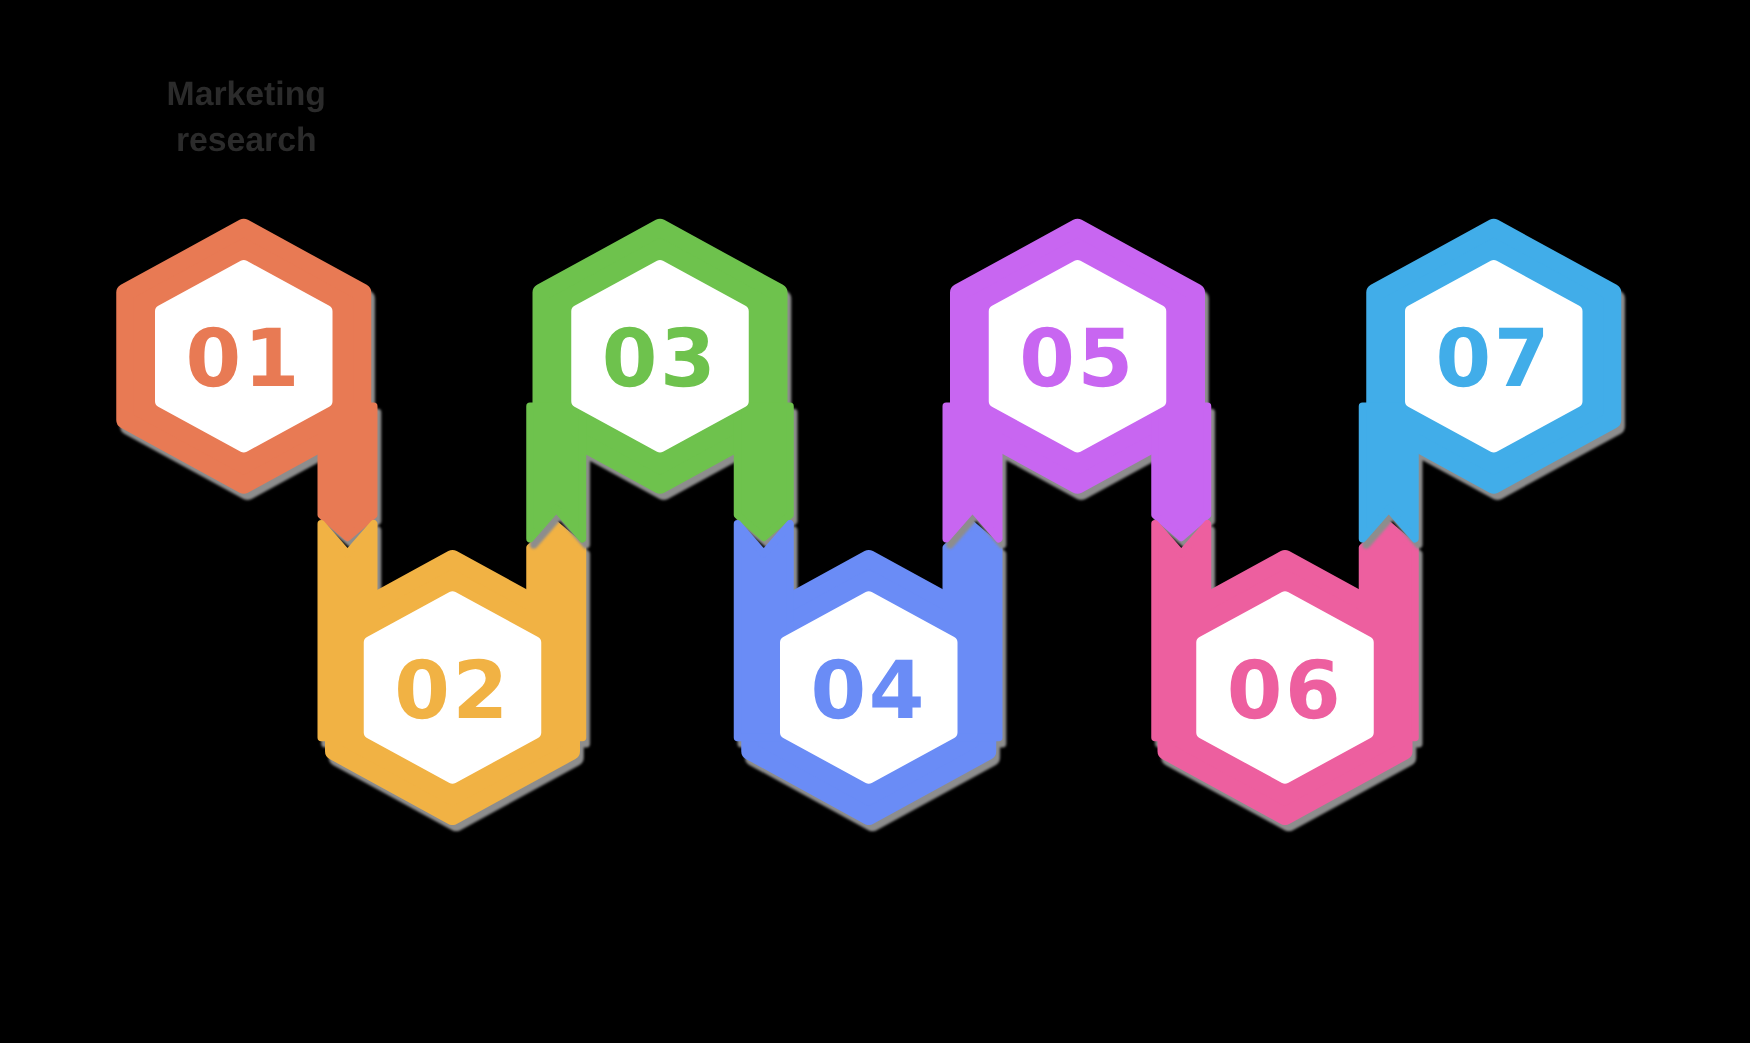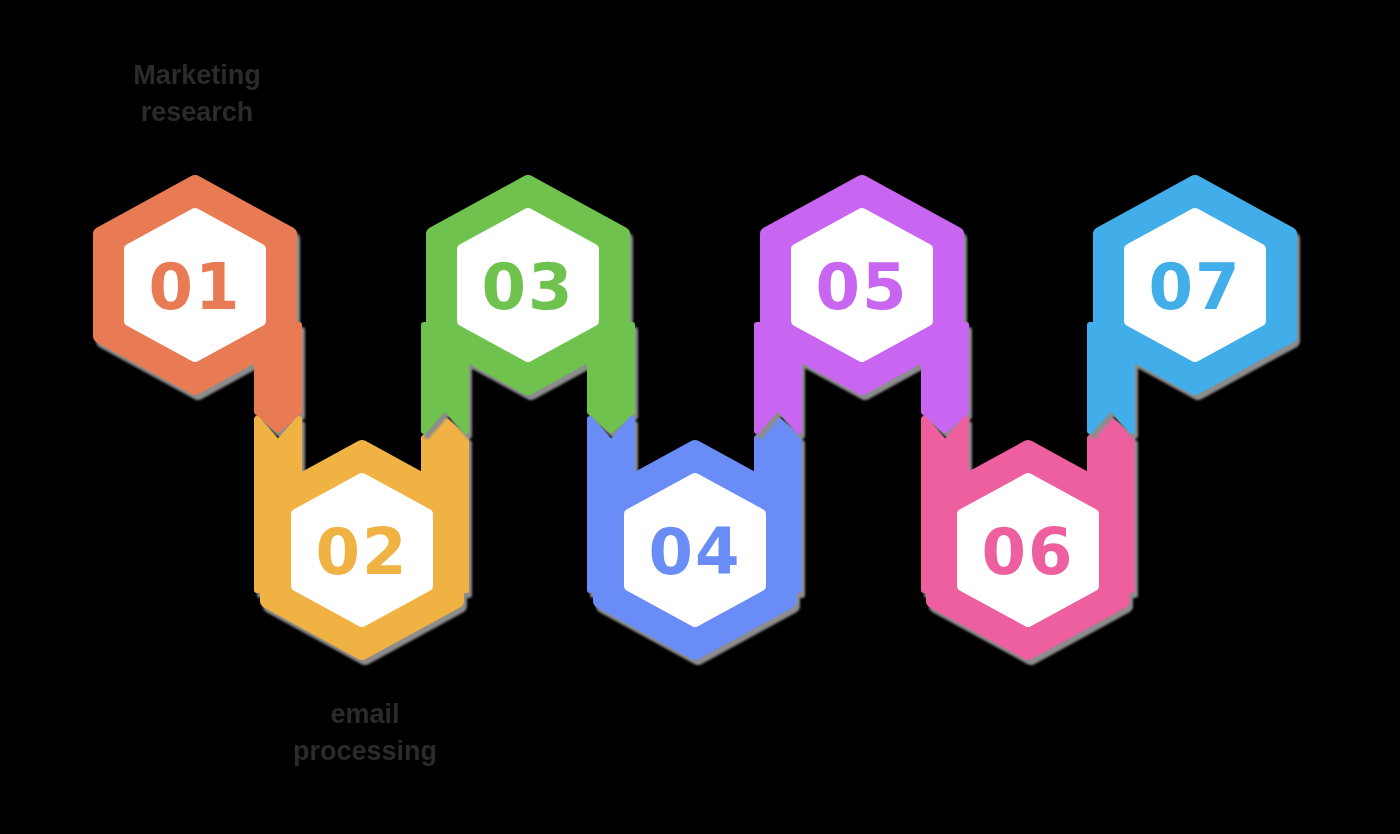--- a/index.html
+++ b/index.html
@@ -29,21 +29,20 @@
     font-size:64px;
     letter-spacing:2px;
   }
 </style>
 </head>
 <body>
 
 <div class="stage">
 
   <div class="step-label" style="left:112px; top:57px; width:170px;">Marketing research</div>
-  <div class="step-label" style="left:277px; top:696px; width:176px;">email processing</div>
 
   <svg class="canvas" width="1400" height="834" viewBox="0 0 1400 834">
 
     <g class="unit" color="#e87a54">
       <polygon class="ring" points="195,182 290,234 290,336 195,388 100,336 100,234"></polygon>
       <polygon class="tail" points="257,325 299,325 299,412 278,430 257,412"></polygon>
       <polygon class="inner" points="195,213 261,249 261,321 195,357 129,321 129,249"></polygon>
       <text class="num" x="195" y="309" text-anchor="middle">01</text>
     </g>
 

